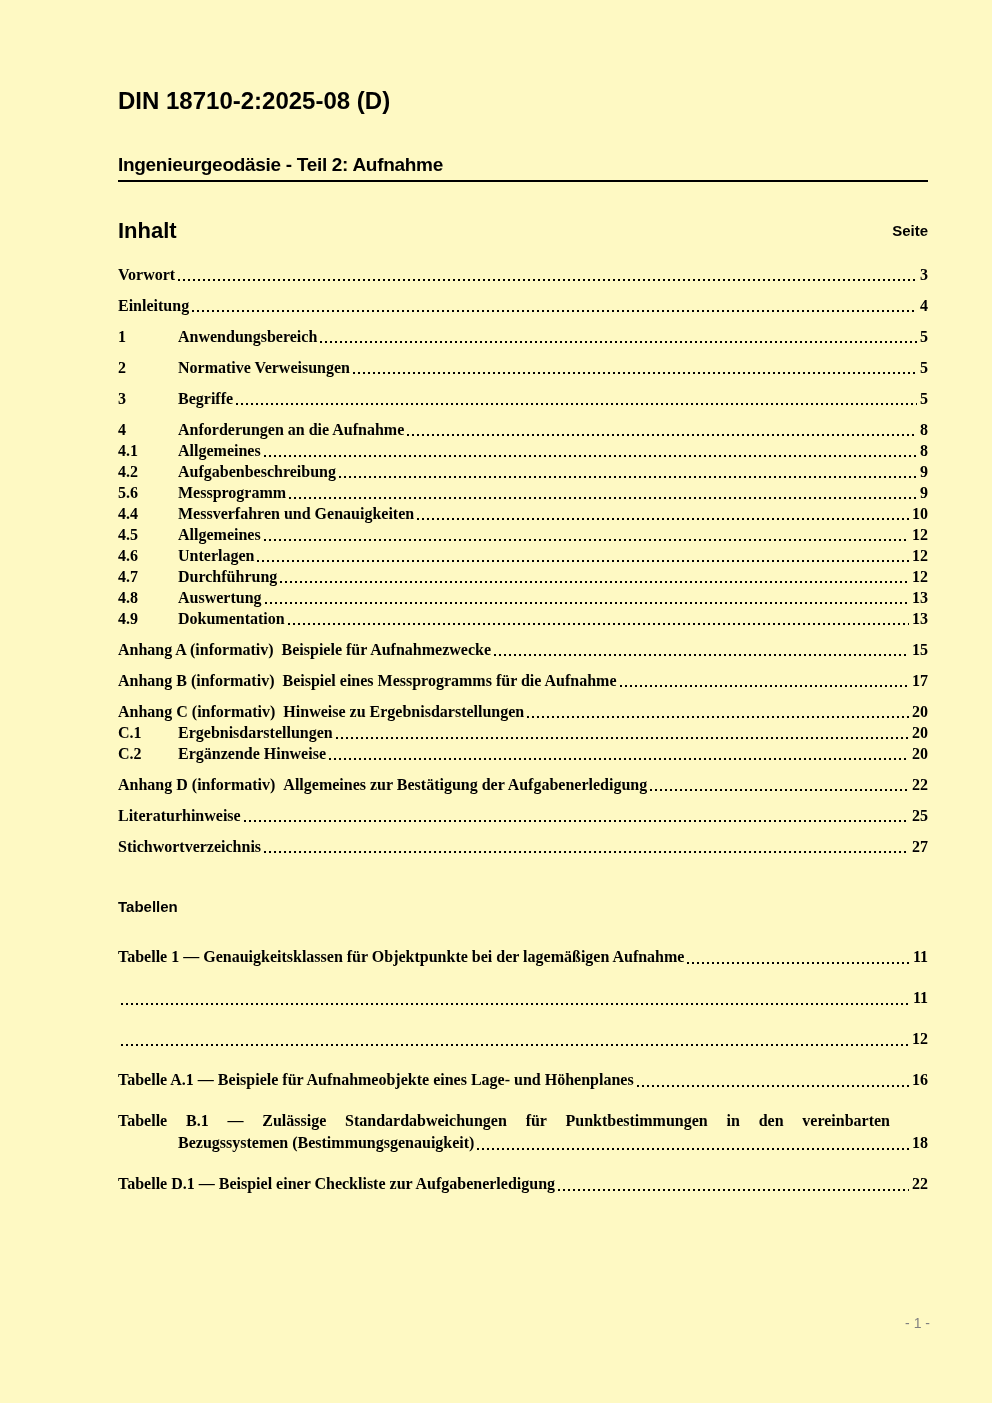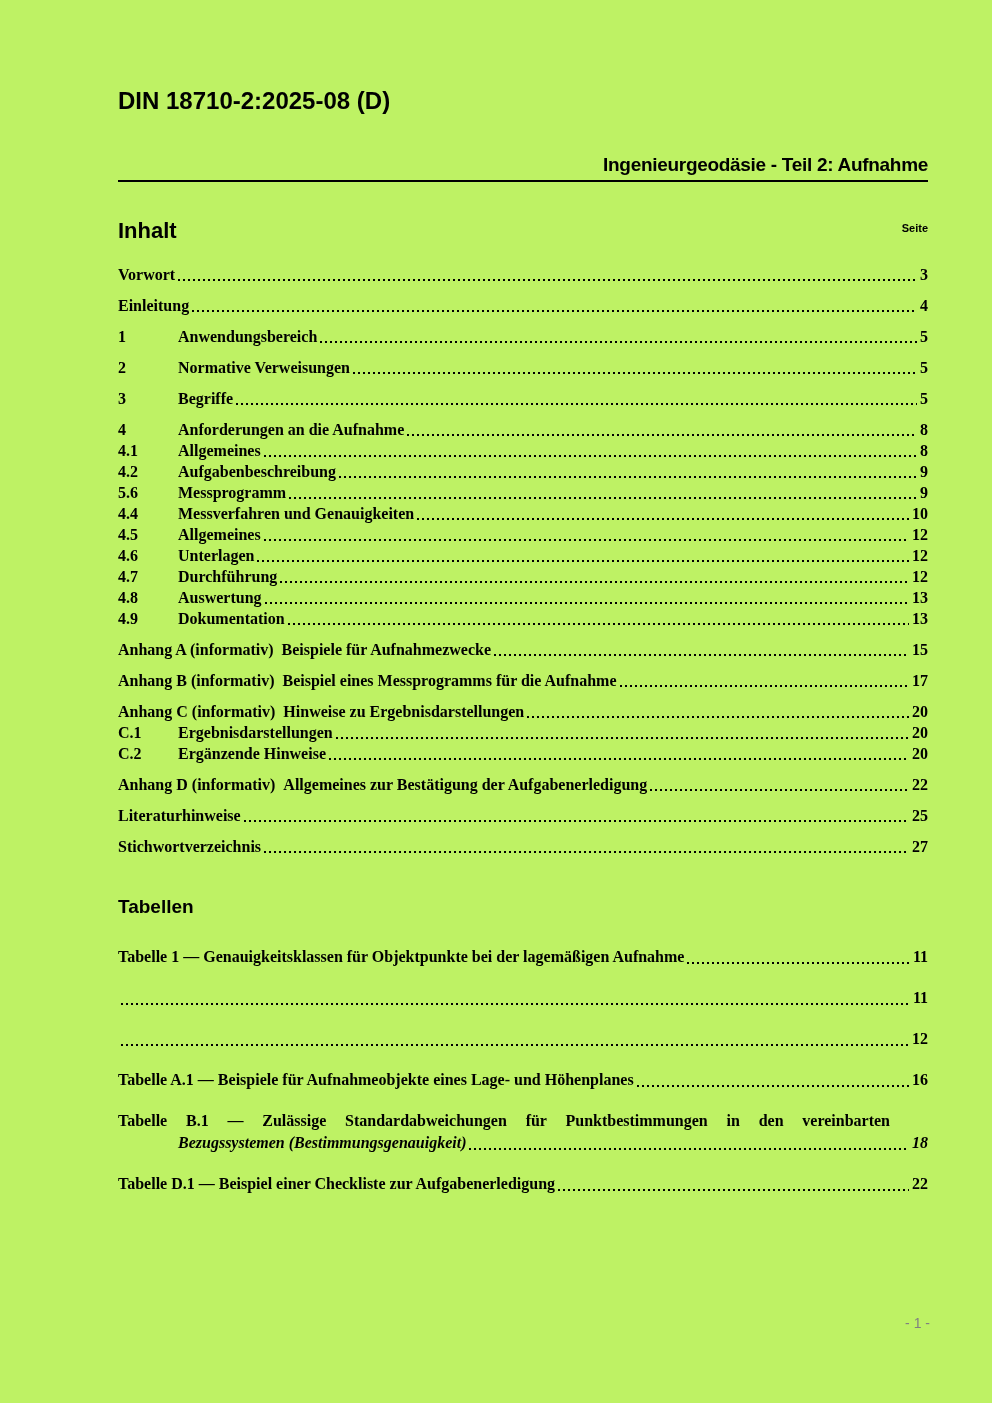--- a/index.html
+++ b/index.html
@@ -1,20 +1,20 @@
 <!DOCTYPE html>
 <html><head>
 <meta charset="utf-8">
 <style>
   html, body { margin: 0; padding: 0; background: #ffffff; }
   .page {
     position: relative;
     width: 992px;
     height: 1403px;
-    background: #bef264;
+    background: #fef9c3;
     color: #000000;
     font-family: "Liberation Serif", serif;
     overflow: hidden;
     margin: 0 auto;
   }
   .content { padding: 86px 64px 0 118px; }
 
   .doc-number {
     font-family: "Liberation Sans", sans-serif;
     font-size: 24px;
@@ -24,37 +24,36 @@
   }
   .subtitle {
     font-family: "Liberation Sans", sans-serif;
     font-size: 19px;
     font-weight: bold;
     letter-spacing: -0.3px;
     margin-top: 39px;
     padding-bottom: 4px;
     border-bottom: 2px solid #000;
     line-height: 22px;
-    text-align: right;
   }
   .inhalt-row {
     display: flex;
     justify-content: space-between;
-    align-items: flex-start;
+    align-items: center;
     margin-top: 36px;
   }
   .inhalt-title {
     font-family: "Liberation Sans", sans-serif;
     font-size: 22px;
     font-weight: bold;
     line-height: 26px;
   }
   .seite-label {
     font-family: "Liberation Sans", sans-serif;
-    font-size: 11px;
+    font-size: 15px;
     font-weight: bold;
     line-height: 20px;
   }
 
   .toc {
     margin-top: 20px;
     font-size: 16px;
     font-weight: bold;
   }
   .toc-row { display: flex; line-height: 21px; align-items: center; }
@@ -66,36 +65,36 @@
     align-self: flex-end;
     height: 2px;
     min-width: 8px;
     margin: 0 3px 4px 3px;
     background-image: repeating-linear-gradient(to right, #000 0 2px, transparent 2px 5px);
   }
   .toc-page { flex: 0 0 auto; }
 
   .tables-title {
     font-family: "Liberation Sans", sans-serif;
-    font-size: 19px;
+    font-size: 15px;
     font-weight: bold;
     margin-top: 40px;
     line-height: 20px;
   }
   .tables { font-size: 16px; font-weight: bold; }
   .tbl-row { margin-top: 19px; }
   .tbl-row.first { margin-top: 29px; }
   .tbl-row .toc-row { line-height: 22px; }
   .two-line .line1 {
     line-height: 22px;
     text-align: justify;
     text-align-last: justify;
     margin-right: 38px;
   }
-  .two-line .line2 { display: flex; line-height: 22px; font-style: italic; }
+  .two-line .line2 { display: flex; line-height: 22px; }
   .line2 .indent { width: 60px; flex: 0 0 auto; }
 
   .footer {
     position: absolute;
     top: 1315px;
     right: 62px;
     font-family: "Liberation Sans", sans-serif;
     font-size: 14px;
     color: #808080;
     line-height: 17px;

